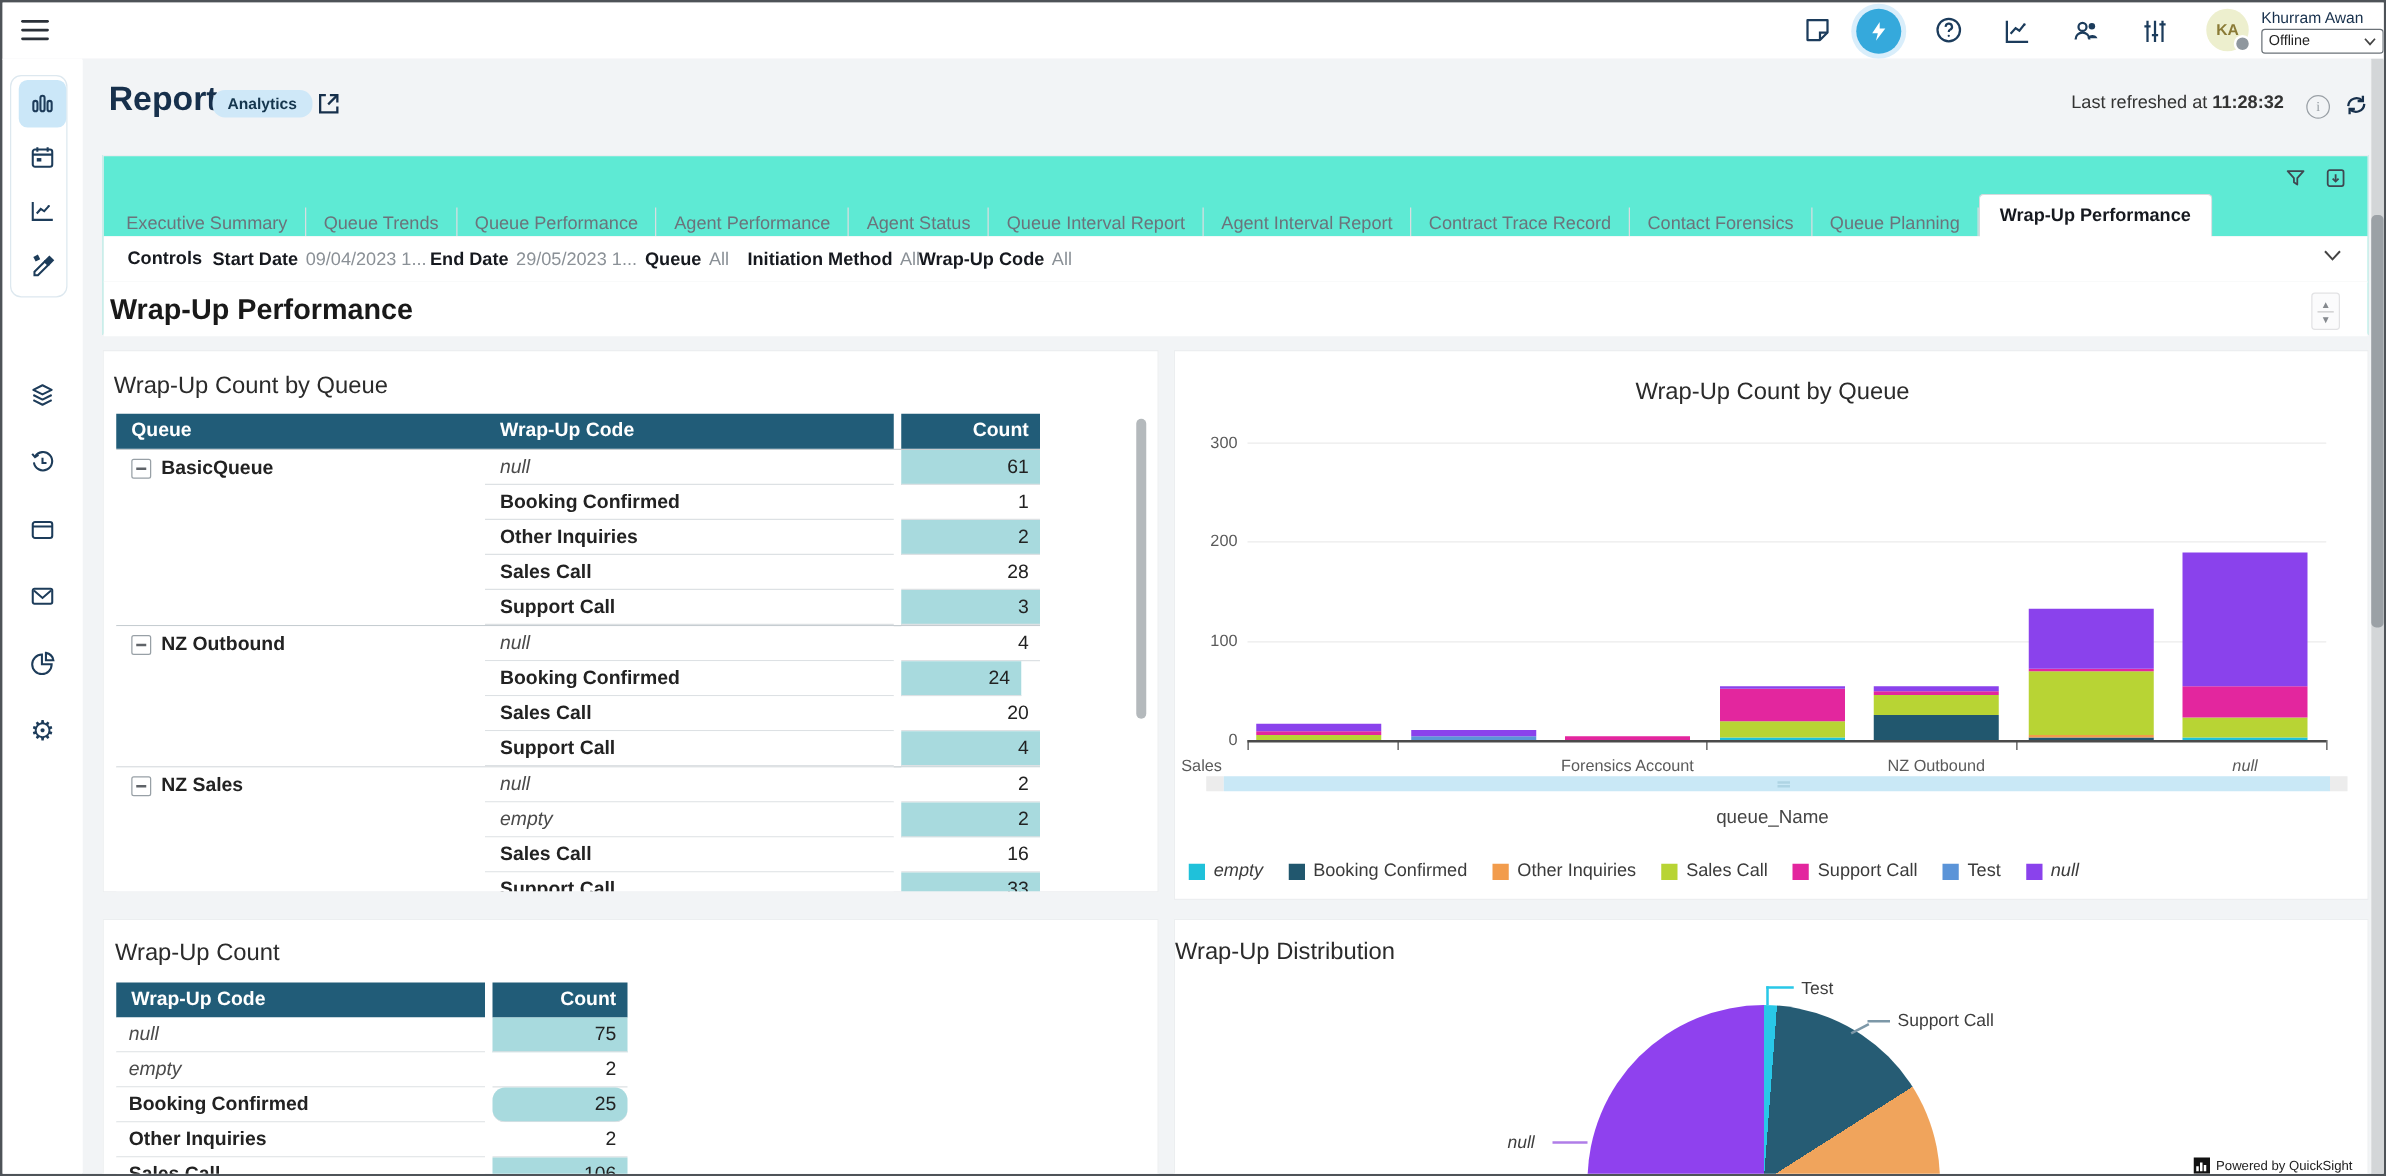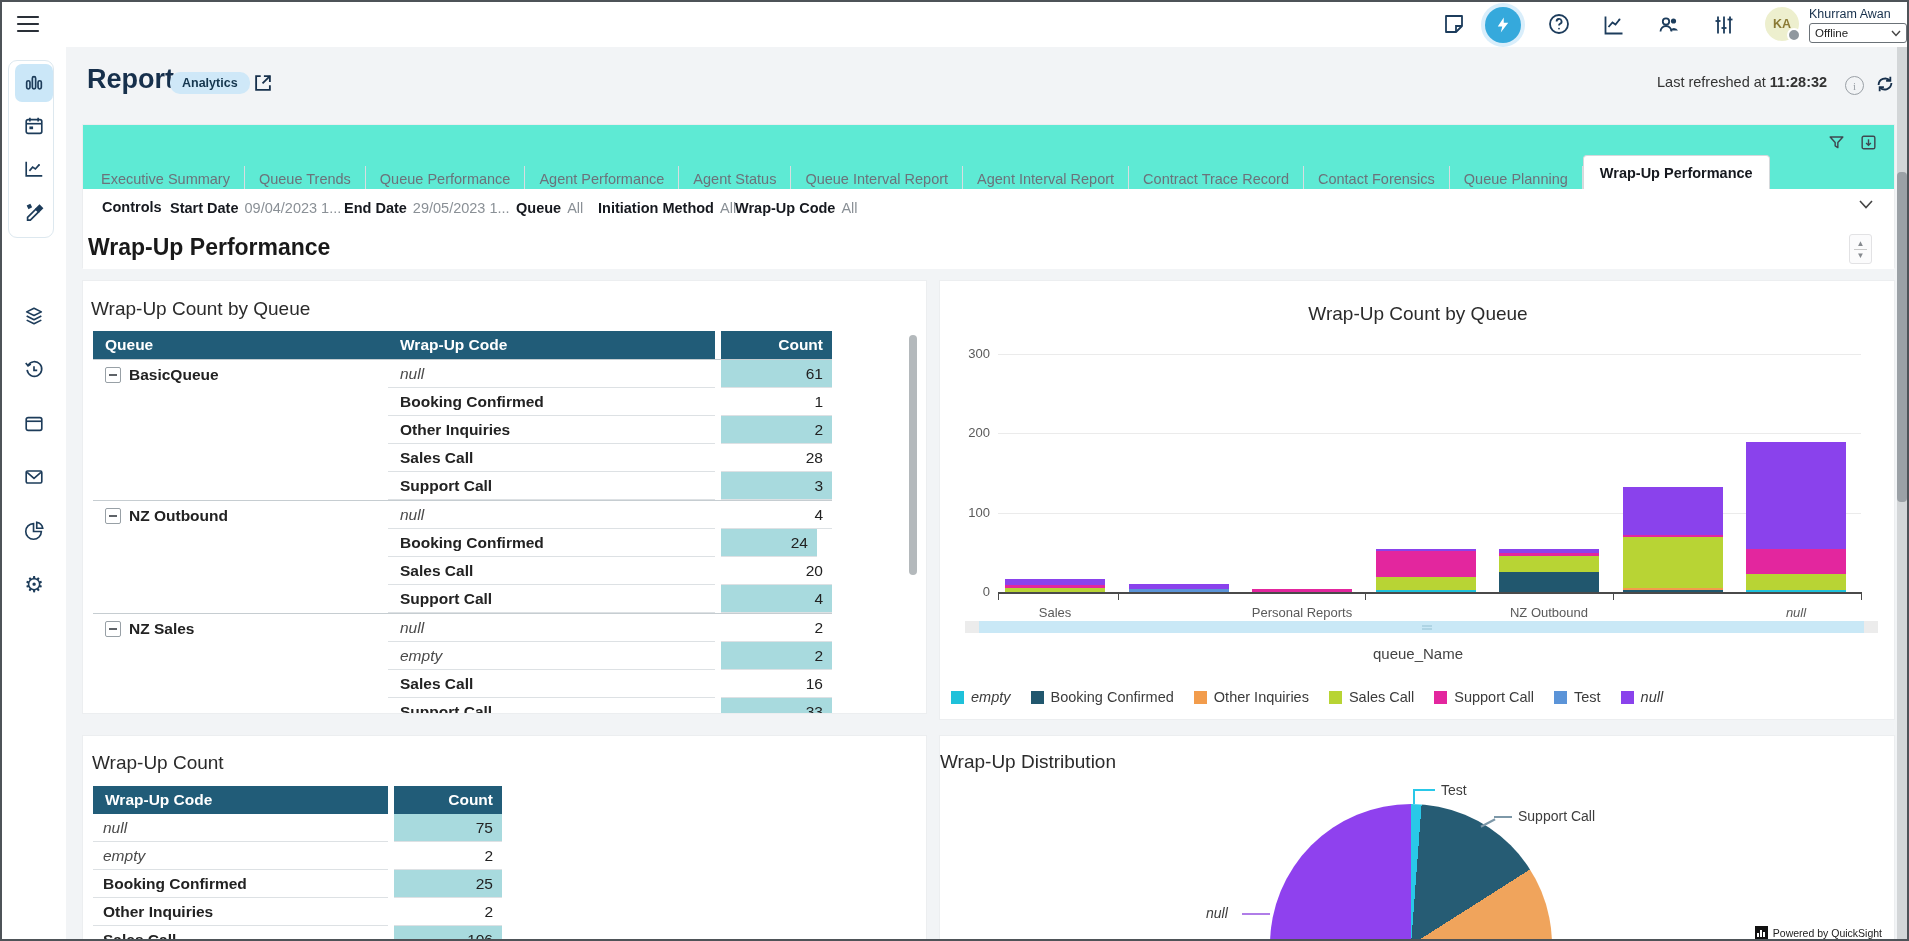--- a/index.html
+++ b/index.html
@@ -441,25 +441,25 @@
       <div class="abs ylab" style="left: 8px; top: 303px; width: 42px; text-align: right;">0</div>
       <div class="abs axisline" style="left: 58px; top: 311px; width: 863px;"></div>
       <div class="abs tick" style="left: 58px; top: 311px;"></div>
       <div class="abs tick" style="left: 178px; top: 311px;"></div>
       <div class="abs tick" style="left: 425px; top: 311px;"></div>
       <div class="abs tick" style="left: 673px; top: 311px;"></div>
       <div class="abs tick" style="left: 921px; top: 311px;"></div>
       <div class="seg" style="left: 65px; width: 100px; top: 307px; height: 4px; background: rgb(184, 212, 52);"></div>
       <div class="seg" style="left: 65px; width: 100px; top: 304px; height: 3px; background: rgb(227, 38, 158);"></div>
       <div class="seg" style="left: 65px; width: 100px; top: 298px; height: 6px; background: rgb(138, 66, 236);"></div>
-      <div class="abs xlab" style="left: 5px; top: 324px; width: 220px; text-align: center;">Sales</div>
+      <div class="abs xlab" style="left: 5px; top: 324px; width: 220px; ">Sales</div>
       <div class="seg" style="left: 189px; width: 100px; top: 308px; height: 3px; background: rgb(91, 148, 216);"></div>
       <div class="seg" style="left: 189px; width: 100px; top: 303px; height: 5px; background: rgb(138, 66, 236);"></div>
       <div class="seg" style="left: 312px; width: 100px; top: 308px; height: 3px; background: rgb(227, 38, 158);"></div>
-      <div class="abs xlab" style="left: 252px; top: 324px; width: 220px; text-align: center;">Personal Reports</div>
+      <div class="abs xlab" style="left: 252px; top: 324px; width: 220px; text-align: center;">Forensics Account</div>
       <div class="seg" style="left: 436px; width: 100px; top: 309px; height: 2px; background: rgb(31, 193, 218);"></div>
       <div class="seg" style="left: 436px; width: 100px; top: 296px; height: 13px; background: rgb(184, 212, 52);"></div>
       <div class="seg" style="left: 436px; width: 100px; top: 270px; height: 26px; background: rgb(227, 38, 158);"></div>
       <div class="seg" style="left: 436px; width: 100px; top: 268px; height: 2px; background: rgb(138, 66, 236);"></div>
       <div class="seg" style="left: 559px; width: 100px; top: 291px; height: 20px; background: rgb(33, 87, 110);"></div>
       <div class="seg" style="left: 559px; width: 100px; top: 275px; height: 16px; background: rgb(184, 212, 52);"></div>
       <div class="seg" style="left: 559px; width: 100px; top: 272px; height: 3px; background: rgb(227, 38, 158);"></div>
       <div class="seg" style="left: 559px; width: 100px; top: 268px; height: 4px; background: rgb(138, 66, 236);"></div>
       <div class="abs xlab" style="left: 499px; top: 324px; width: 220px; text-align: center;">NZ Outbound</div>
       <div class="seg" style="left: 683px; width: 100px; top: 309px; height: 2px; background: rgb(33, 87, 110);"></div>
@@ -488,21 +488,21 @@
           <div class="td countcell shade" style="width: 108px;">75</div>
         </div>
         <div class="trow">
           <div class="td codecell nullish" style="width: 295px; padding-left: 10px;">empty</div>
           <div style="width: 6px;"></div>
           <div class="td countcell" style="width: 108px;">2</div>
         </div>
         <div class="trow">
           <div class="td codecell" style="width: 295px; padding-left: 10px;">Booking Confirmed</div>
           <div style="width: 6px;"></div>
-          <div class="td countcell shade" style="width: 108px;">25</div>
+          <div class="td countcell shade" style="width: 108px; border-radius: 10px;">25</div>
         </div>
         <div class="trow">
           <div class="td codecell" style="width: 295px; padding-left: 10px;">Other Inquiries</div>
           <div style="width: 6px;"></div>
           <div class="td countcell" style="width: 108px;">2</div>
         </div>
         <div class="trow">
           <div class="td codecell" style="width: 295px; padding-left: 10px;">Sales Call</div>
           <div style="width: 6px;"></div>
           <div class="td countcell shade" style="width: 108px;">106</div>

